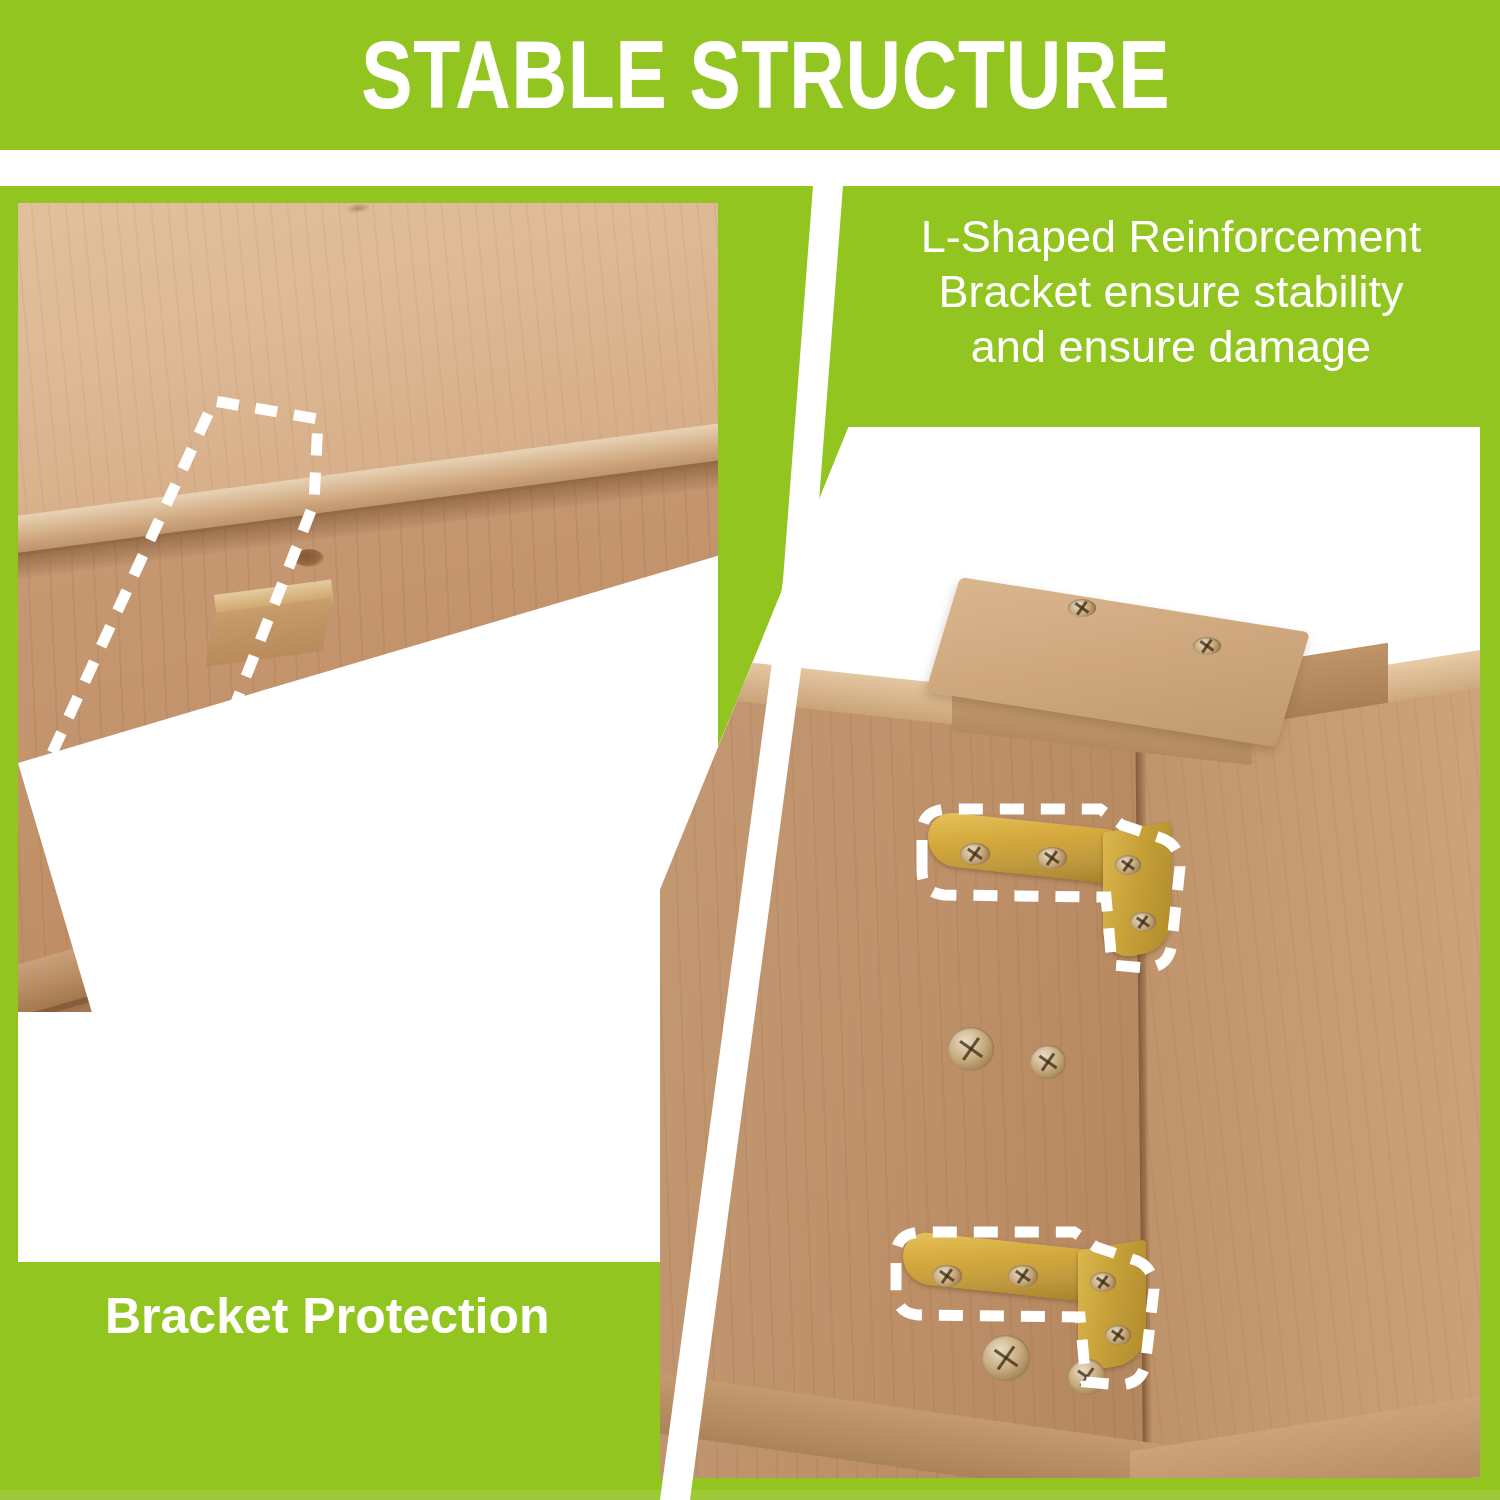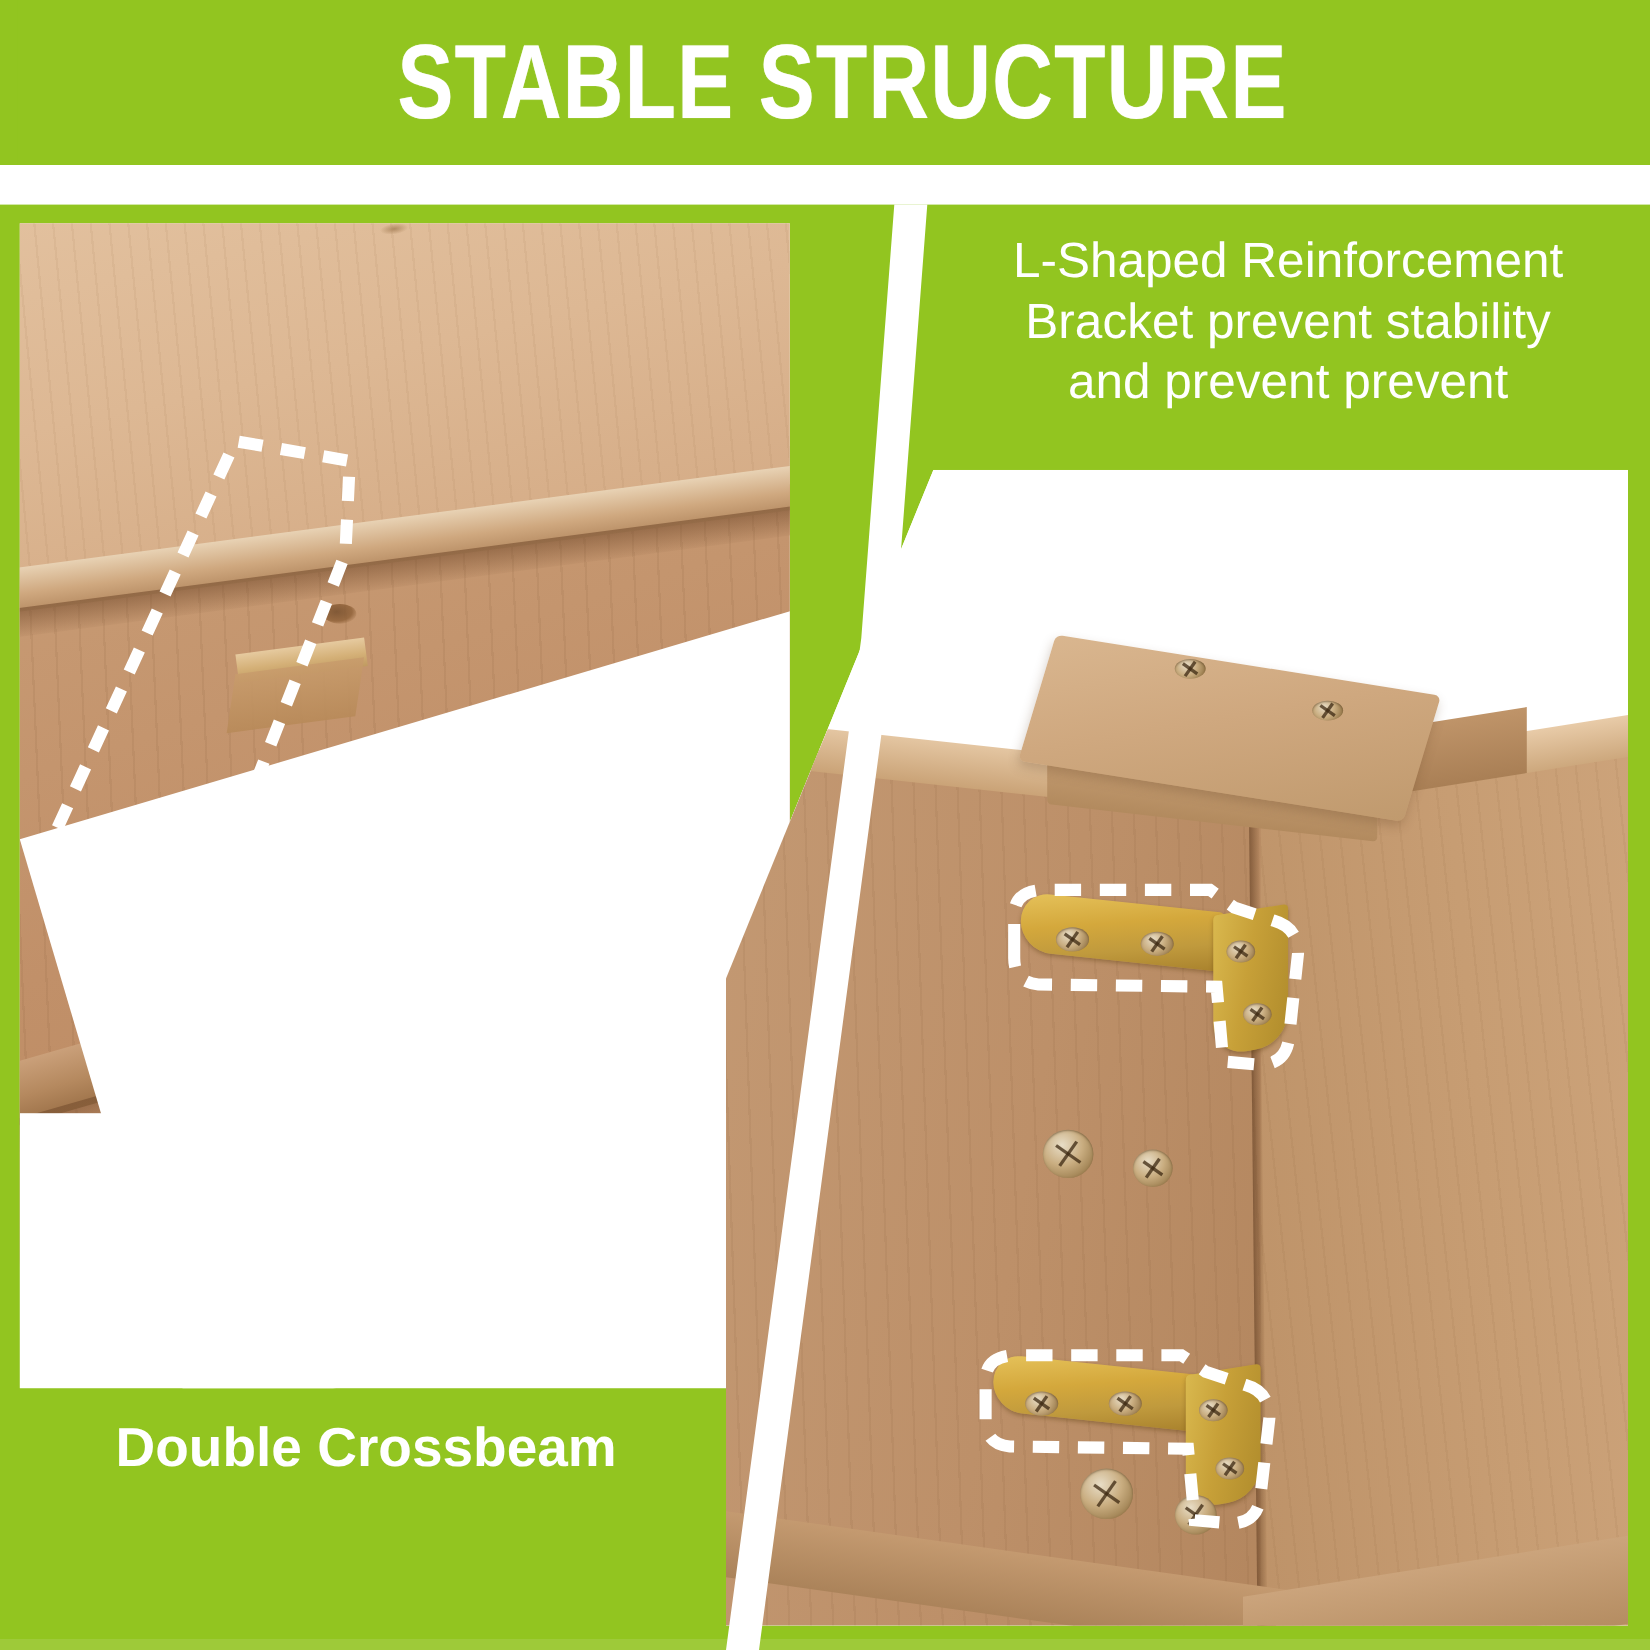--- a/index.html
+++ b/index.html
@@ -305,26 +305,26 @@
     </svg>
   </div>
 
   <svg class="divider" viewBox="0 0 1500 1350">
     <polygon points="843,36 813,430 690,1350 660,1350 783,430 813,36" fill="#ffffff"></polygon>
     <polygon points="758,1350 728,1350 850,430 880,36 850,36" fill="#ffffff" opacity="0"></polygon>
   </svg>
 
   <div class="right-text">
     <span class="rt-line">L-Shaped Reinforcement</span>
-    <span class="rt-line">Bracket prevent stability</span>
-    <span class="rt-line">and prevent prevent</span>
+    <span class="rt-line">Bracket ensure stability</span>
+    <span class="rt-line">and ensure damage</span>
   </div>
 
   <div class="left-caption">
-    <span class="lc-line">Double Crossbeam</span>
+    <span class="lc-line">Bracket Protection</span>
   </div>
 
   <div class="header-band">
     <div class="header-title">STABLE STRUCTURE</div>
   </div>
   <div class="header-gap"></div>
 
   <div class="bottom-fade"></div>
 </div>
 

